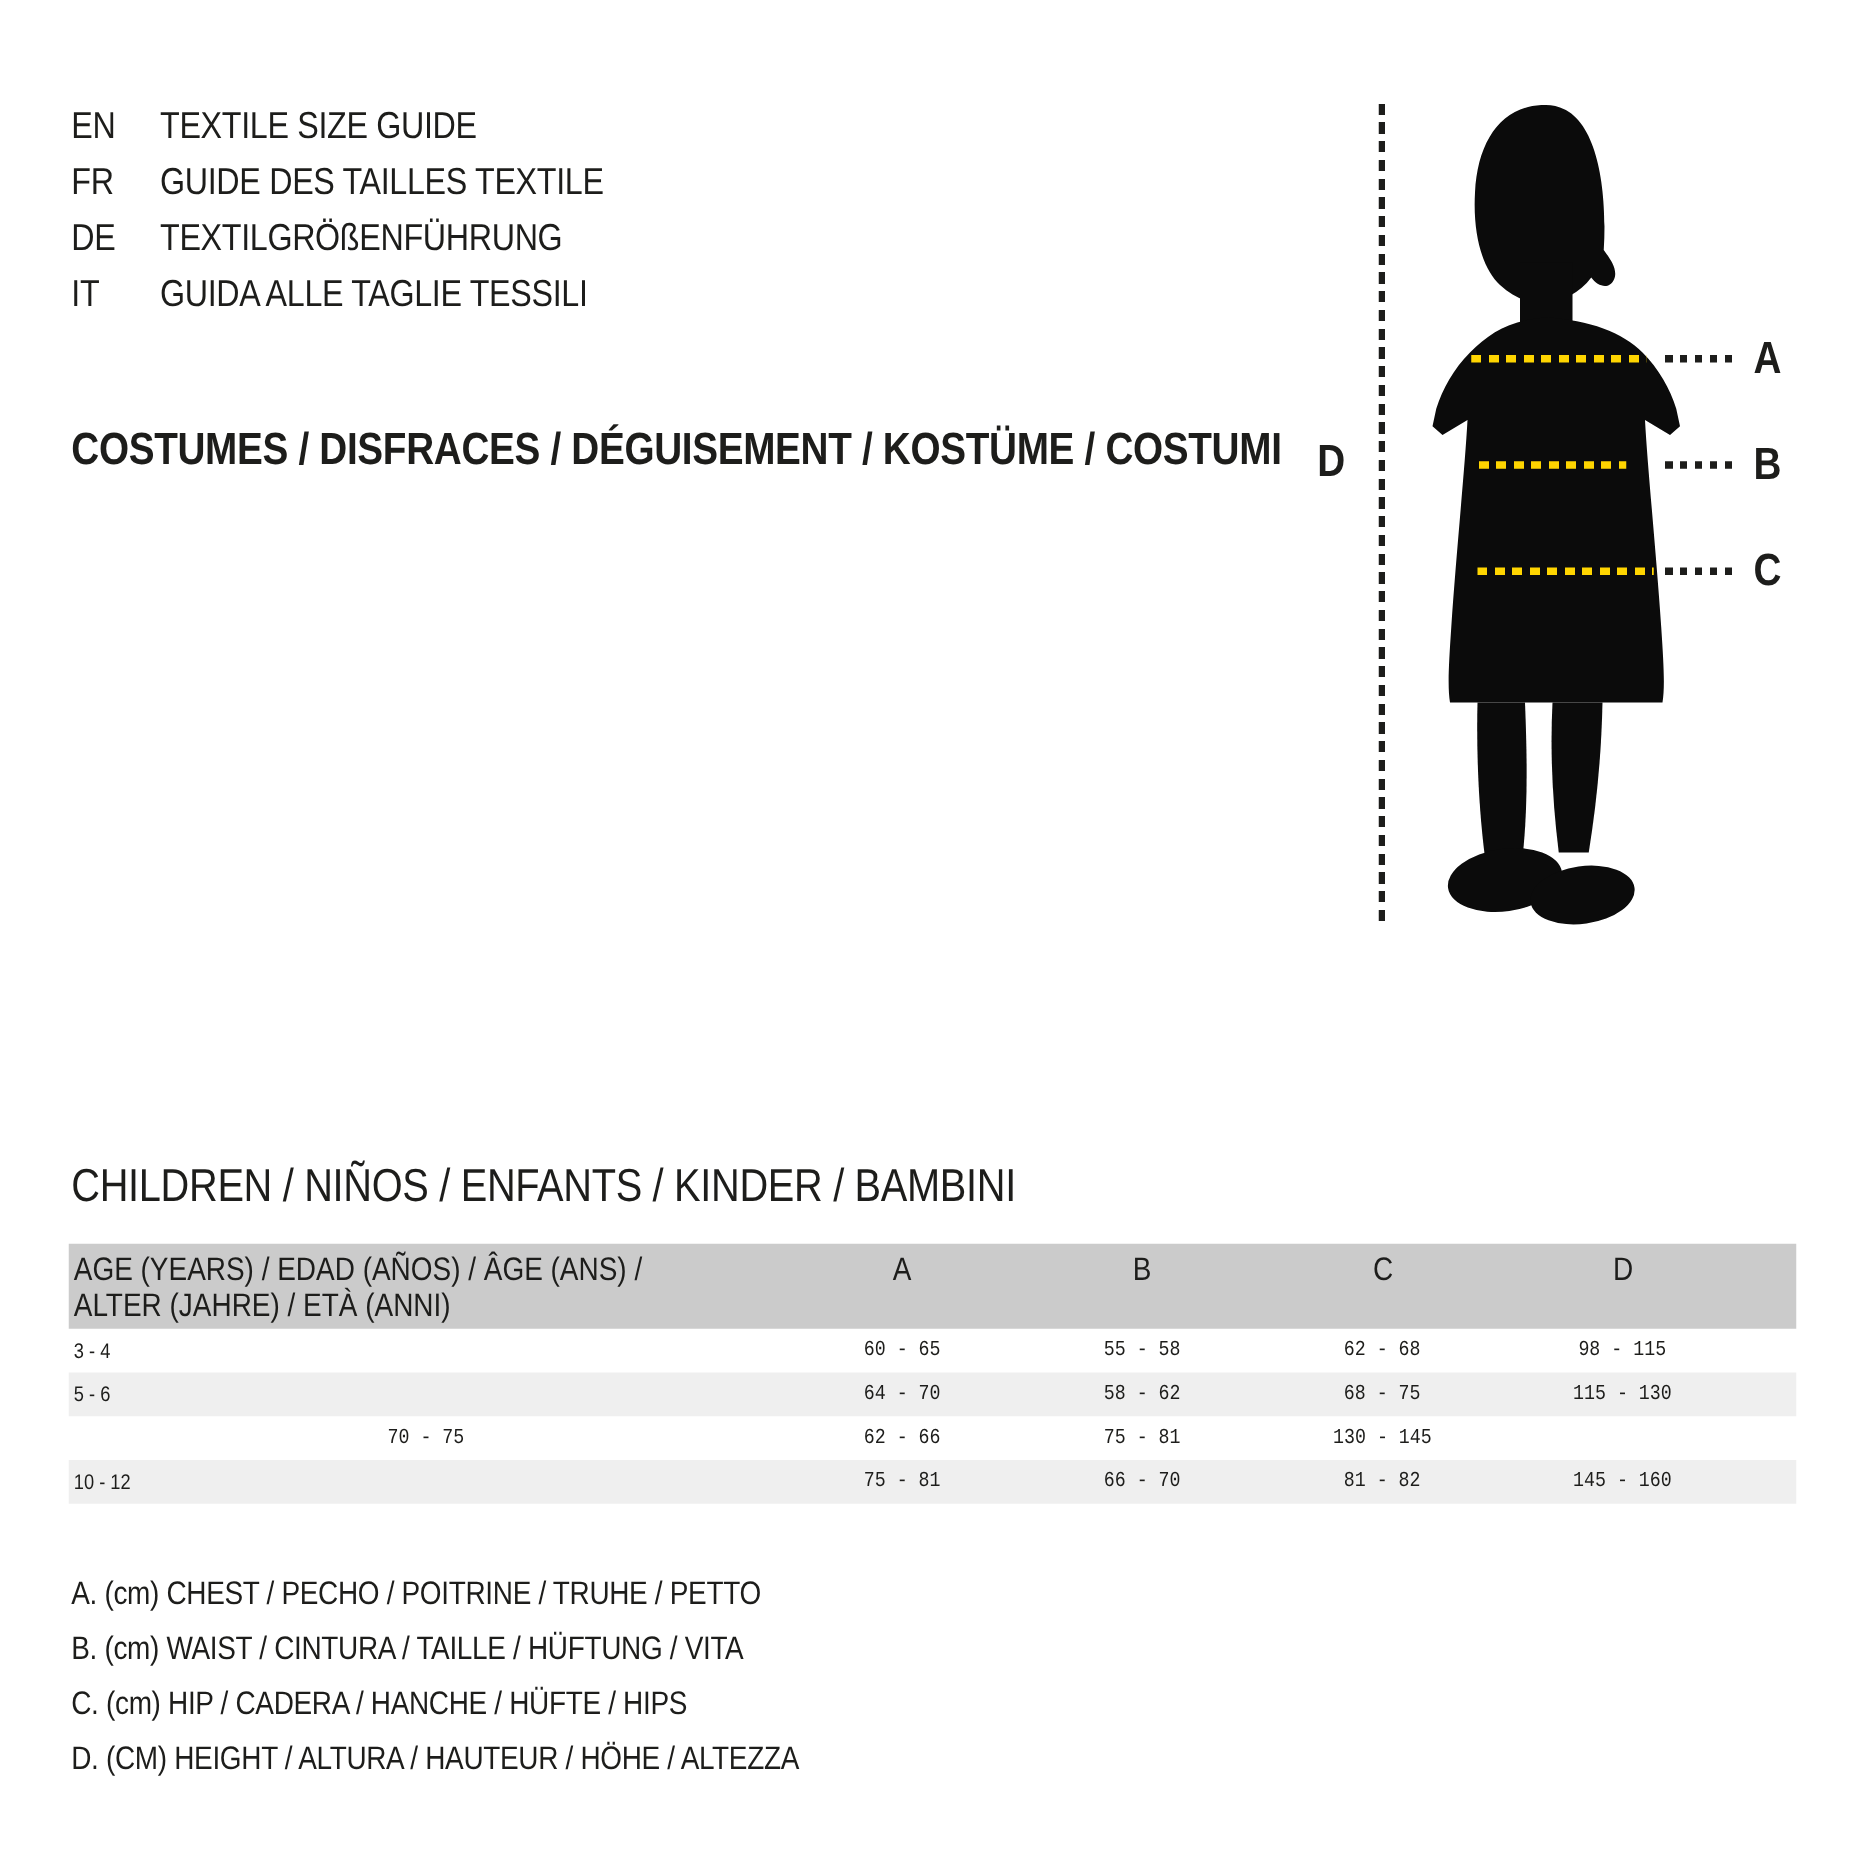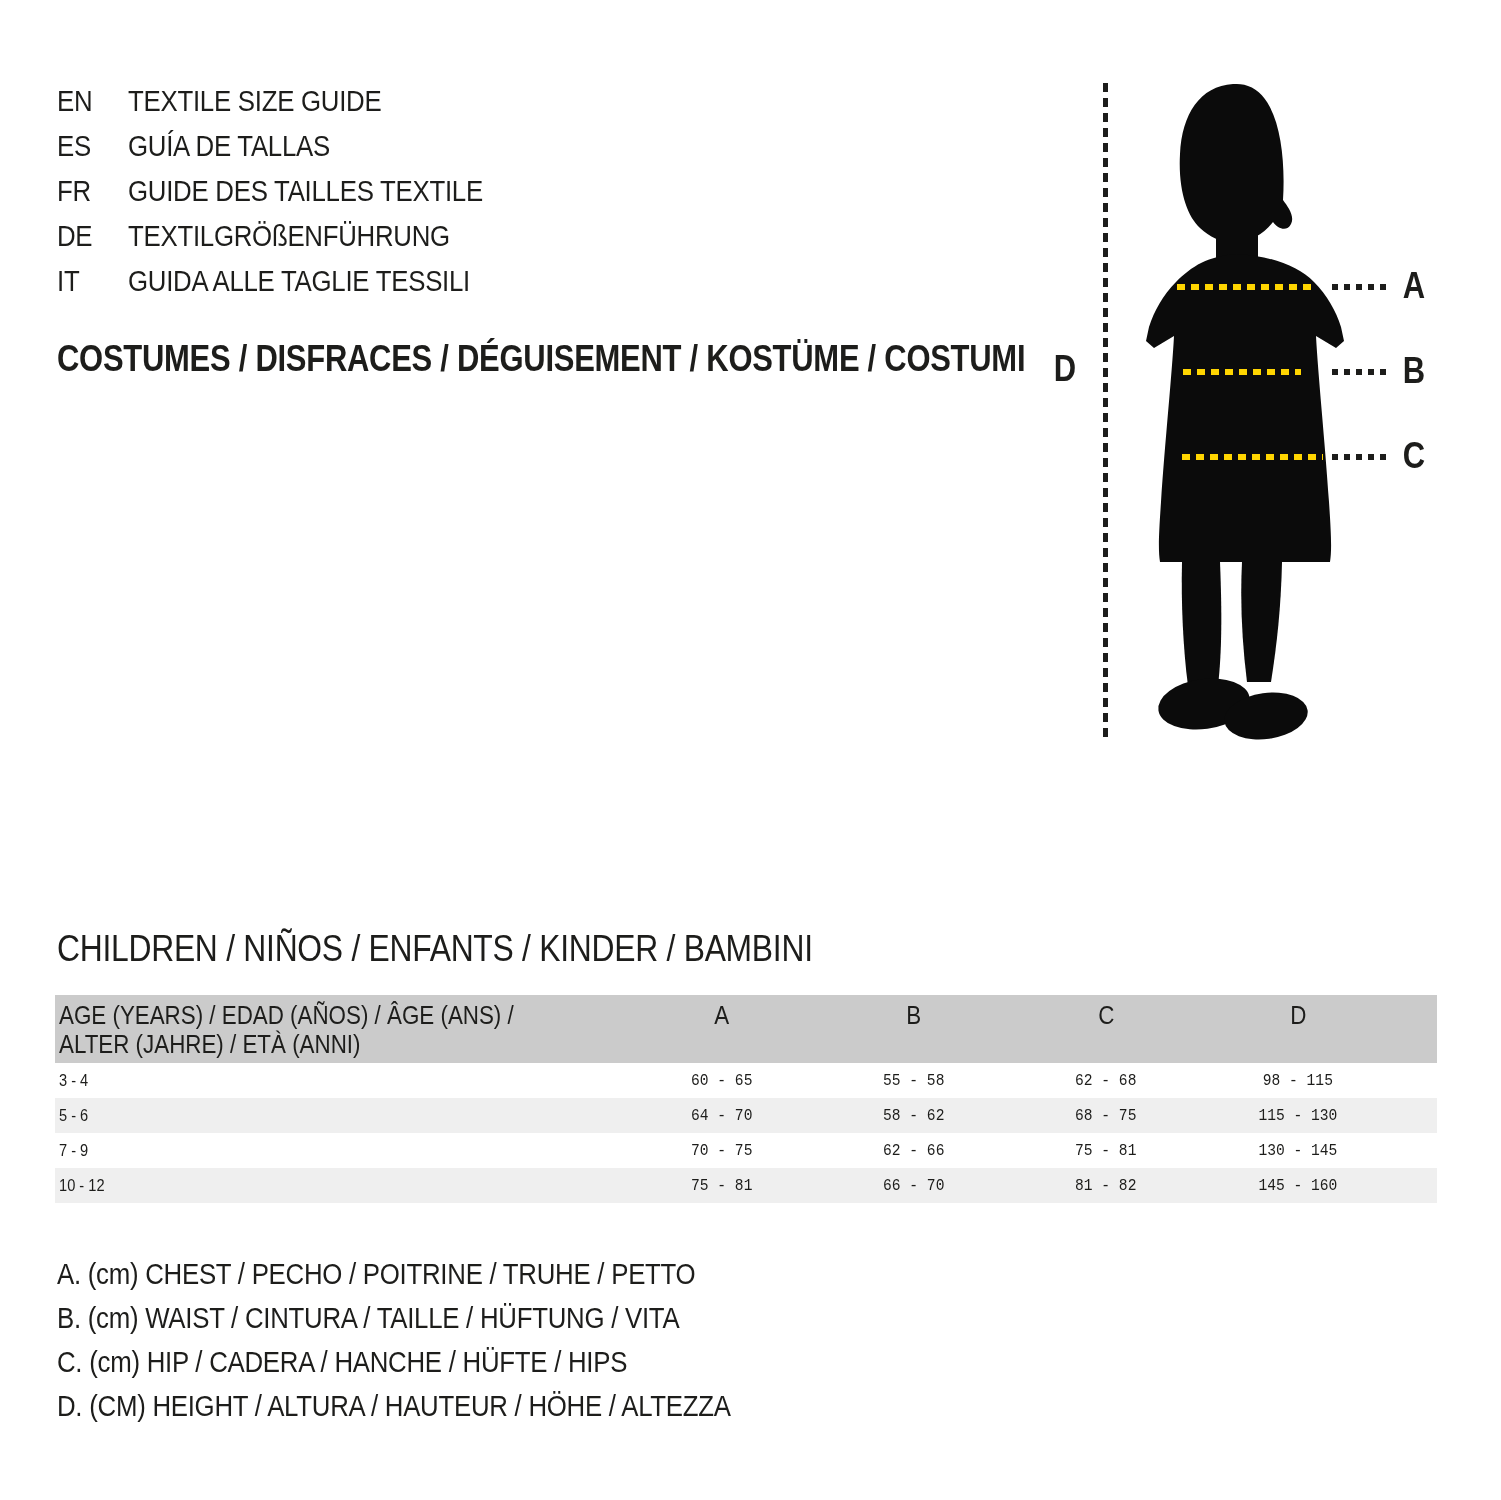--- a/index.html
+++ b/index.html
@@ -50,35 +50,31 @@
   .th-age{padding:6px 0 0 4px;line-height:29px;}
   .th-age span{display:block;}
   .th-col{text-align:center;padding-top:6px;line-height:29px;}
   .trow{height:35px;align-items:center;font-size:17px;}
   .trow.alt{background:var(--row-alt-bg,#efefef);}
   .td-age{padding-left:4px;}
   .td-val{text-align:center;font-family:Liberation Mono, monospace;}
 
   
   .legend{position:absolute;left:57px;top:1252px;}
-  .legend-line{height:44px;display:flex;align-items:center;font-size:30px;letter-spacing:-.3px;}
+  .legend-line{height:44px;display:flex;align-items:center;font-size:26px;letter-spacing:-.3px;}
 </style>
 </head>
 <body>
 
 <div class="sheet">
 
   <section class="lang-block">
     <div class="lang-row">
       <span class="lang-code"><span class="cond">EN</span></span>
       <span class="cond">TEXTILE SIZE GUIDE</span>
-    </div>
-    <div class="lang-row">
-      <span class="lang-code"><span class="cond">ES</span></span>
-      <span class="cond">GUÍA DE TALLAS</span>
     </div>
     <div class="lang-row">
       <span class="lang-code"><span class="cond">FR</span></span>
       <span class="cond">GUIDE DES TAILLES TEXTILE</span>
     </div>
     <div class="lang-row">
       <span class="lang-code"><span class="cond">DE</span></span>
       <span class="cond">TEXTILGRÖßENFÜHRUNG</span>
     </div>
     <div class="lang-row">
@@ -151,21 +147,20 @@
     </div>
     <div class="t-grid trow alt">
       <div class="td-age"><span class="cond">5 - 6</span></div>
       <div class="td-val"><span class="cond-c">64 - 70</span></div>
       <div class="td-val"><span class="cond-c">58 - 62</span></div>
       <div class="td-val"><span class="cond-c">68 - 75</span></div>
       <div class="td-val"><span class="cond-c">115 - 130</span></div>
       <div></div>
     </div>
     <div class="t-grid trow">
-      <div class="td-age"><span class="cond">7 - 9</span></div>
       <div class="td-val"><span class="cond-c">70 - 75</span></div>
       <div class="td-val"><span class="cond-c">62 - 66</span></div>
       <div class="td-val"><span class="cond-c">75 - 81</span></div>
       <div class="td-val"><span class="cond-c">130 - 145</span></div>
       <div></div>
     </div>
     <div class="t-grid trow alt">
       <div class="td-age"><span class="cond">10 - 12</span></div>
       <div class="td-val"><span class="cond-c">75 - 81</span></div>
       <div class="td-val"><span class="cond-c">66 - 70</span></div>

